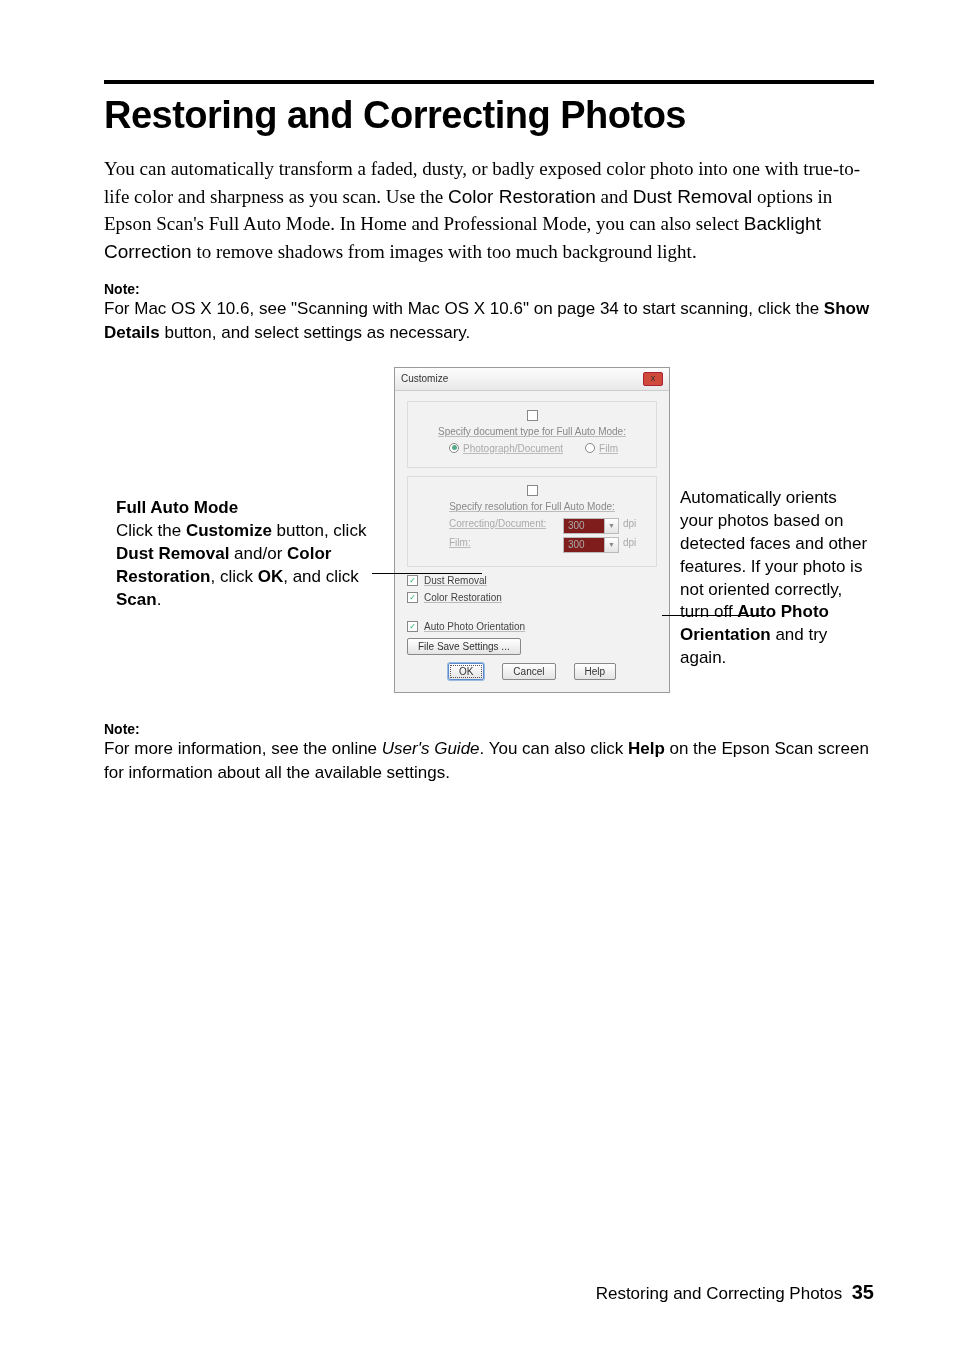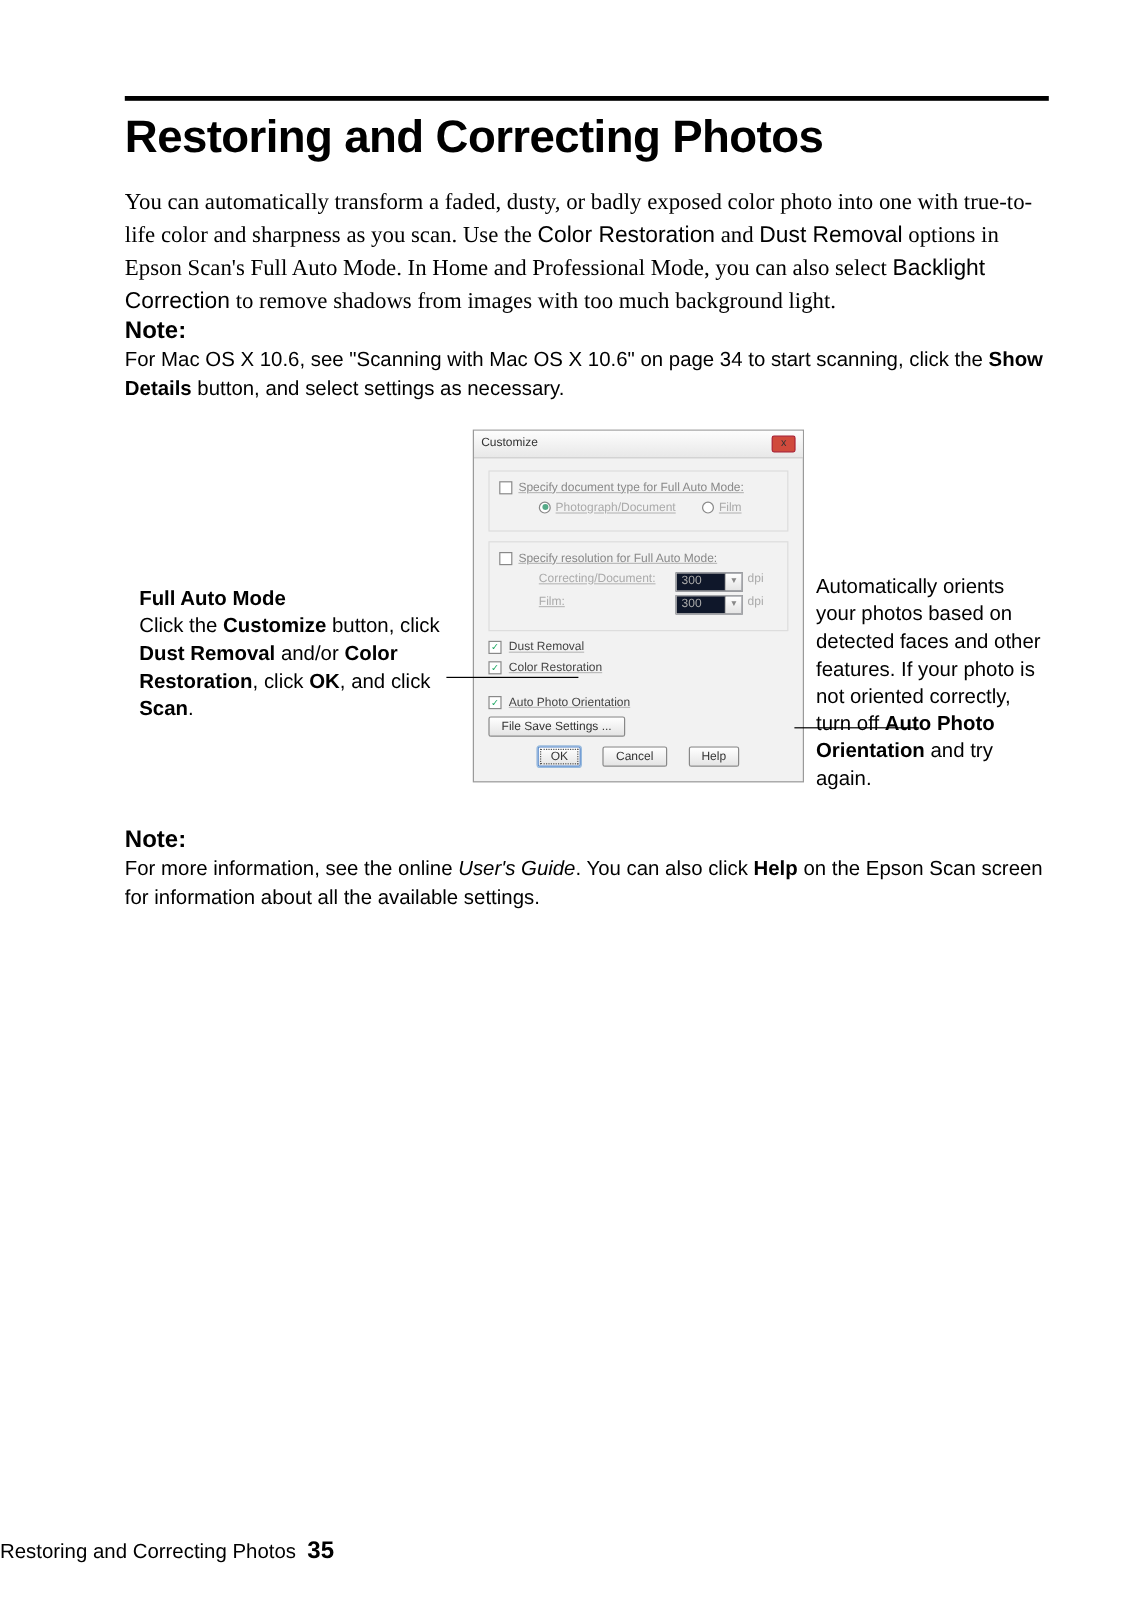--- a/index.html
+++ b/index.html
@@ -3,53 +3,53 @@
 <meta charset="utf-8">
 <style>
   * { box-sizing: border-box; margin: 0; padding: 0; }
   html, body { width: 954px; height: 1352px; background: #fff; font-family: Arial, Helvetica, sans-serif; color: #000; }
   .page { padding: 80px 80px 40px 104px; position: relative; height: 100%; }
   .rule { border-top: 4px solid #000; margin-bottom: 10px; }
   h1 { font-size: 38px; font-weight: 700; letter-spacing: -0.5px; margin-bottom: 18px; }
   .serif { font-family: Georgia, 'Times New Roman', serif; }
   .intro { font-size: 19px; line-height: 1.45; }
   .intro .sans { font-family: Arial, Helvetica, sans-serif; }
-  .note-label { font-weight: 700; margin-top: 0; font-size: 20px; }
+  .note-label { font-weight: 700; margin-top: 16px; font-size: 14px; }
   .note-body { font-size: 17px; line-height: 1.4; }
   .note-body .bold { font-weight: 700; }
   .italic { font-style: italic; }
   .triple { display: flex; align-items: flex-start; margin-top: 22px; gap: 10px; }
   .left-col { width: 268px; padding-top: 130px; font-size: 17px; line-height: 1.35; margin-left: 12px; }
   .left-col .bold { font-weight: 700; }
   .right-col { width: 192px; padding-top: 120px; font-size: 17px; line-height: 1.35; }
   .right-col .bold { font-weight: 700; }
   .dialog { width: 276px; border: 1px solid #9a9a9a; background: #f2f2f2; font-size: 10px; color: #555; }
   .dlg-title { display:flex; justify-content:space-between; align-items:center; padding:4px 6px; border-bottom:1px solid #ccc; background: linear-gradient(#fdfdfd,#e8e8e8); }
   .dlg-title span { color:#333; }
   .close-btn { width:20px; height:14px; background:#d04a3c; border:1px solid #a23; border-radius:2px; display:flex; align-items:center; justify-content:center; color:#fff; font-size:9px; line-height:1; }
   .dlg-body { padding: 10px 12px 12px 12px; }
   .grp { border:1px solid #ddd; padding:8px 8px 10px 8px; margin-bottom:8px; position:relative; background:#f2f2f2; }
-  .grp-hdr { display:flex; align-items:center; gap:5px; margin-bottom:6px; color:#888; }
+  .grp-hdr { display:flex; align-items:center; gap:5px; margin-bottom:6px; color:#888;flex-direction:column; }
   .cb { width:11px; height:11px; border:1px solid #888; background:#fff; display:inline-flex; align-items:center; justify-content:center; font-size:8px; color:#2a6; }
   .radio { width:10px; height:10px; border:1px solid #888; border-radius:50%; background:#fff; display:inline-flex; align-items:center; justify-content:center; }
   .radio.sel::after { content:""; width:5px; height:5px; background:#5a8; border-radius:50%; }
   .row { display:flex; align-items:flex-start; gap:4px; margin:3px 0; color:#aaa;padding-left:33px; }
-  .dd { display:inline-flex; align-items:center; border:1px solid #bbb; background:#0f172a; height:16px; }
+  .dd { display:inline-flex; align-items:center; border:1px solid #bbb; background:#7f1d1d; height:16px; }
   .dd-val { width:40px; padding:0 4px; color:#aaa; font-size:10px; }
   .dd-btn { width:14px; height:14px; border-left:1px solid #bbb; display:flex; align-items:center; justify-content:center; color:#888; font-size:7px; background:linear-gradient(#fff,#e4e4e4); }
   .chk-row { display:flex; align-items:center; gap:6px; margin:6px 0; color:#444; }
   .btn { border:1px solid #888; background:linear-gradient(#fff,#e4e4e4); padding:2px 10px; font-size:10px; color:#333; border-radius:2px; }
   .btn-row { display:flex; justify-content:center; gap:18px; margin-top:8px; }
   .btn.focus { outline:1px dotted #555; outline-offset:-3px; border-color:#5a8ccf; box-shadow:0 0 0 1px #9bd; }
   .file-save-row { display:flex; margin:0 0 4px 0; }
   .leader { position:relative; }
   .line1 { position:absolute; left:268px; top:206px; width:110px; border-top:1px solid #000; }
   .line2 { position:absolute; left:558px; top:248px; width:104px; border-top:1px solid #000; }
   .note2 { margin-top: 28px; }
-  .footer { position:absolute; bottom:48px; left:0; right:80px; text-align:left; font-size:17px; }
+  .footer { position:absolute; bottom:48px; left:0; right:80px; text-align:right; font-size:17px; }
   .footer .bold { font-weight:700; font-size:20px; }
   .under { text-decoration: underline; text-decoration-color:#bbb; }
 </style>
 </head>
 <body>
 
 <div class="page">
   <div class="rule"></div>
   <h1>Restoring and Correcting Photos</h1>
 

